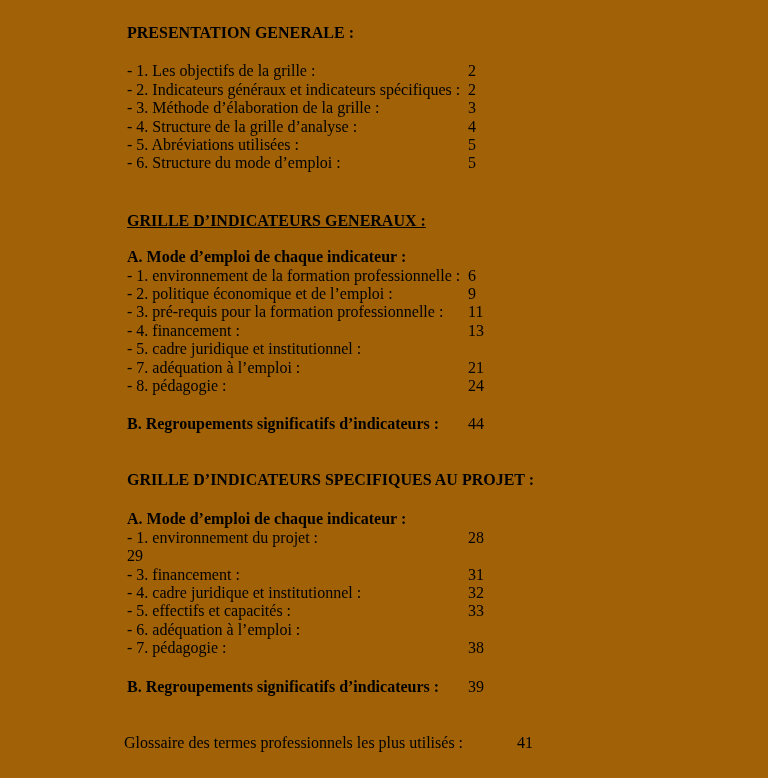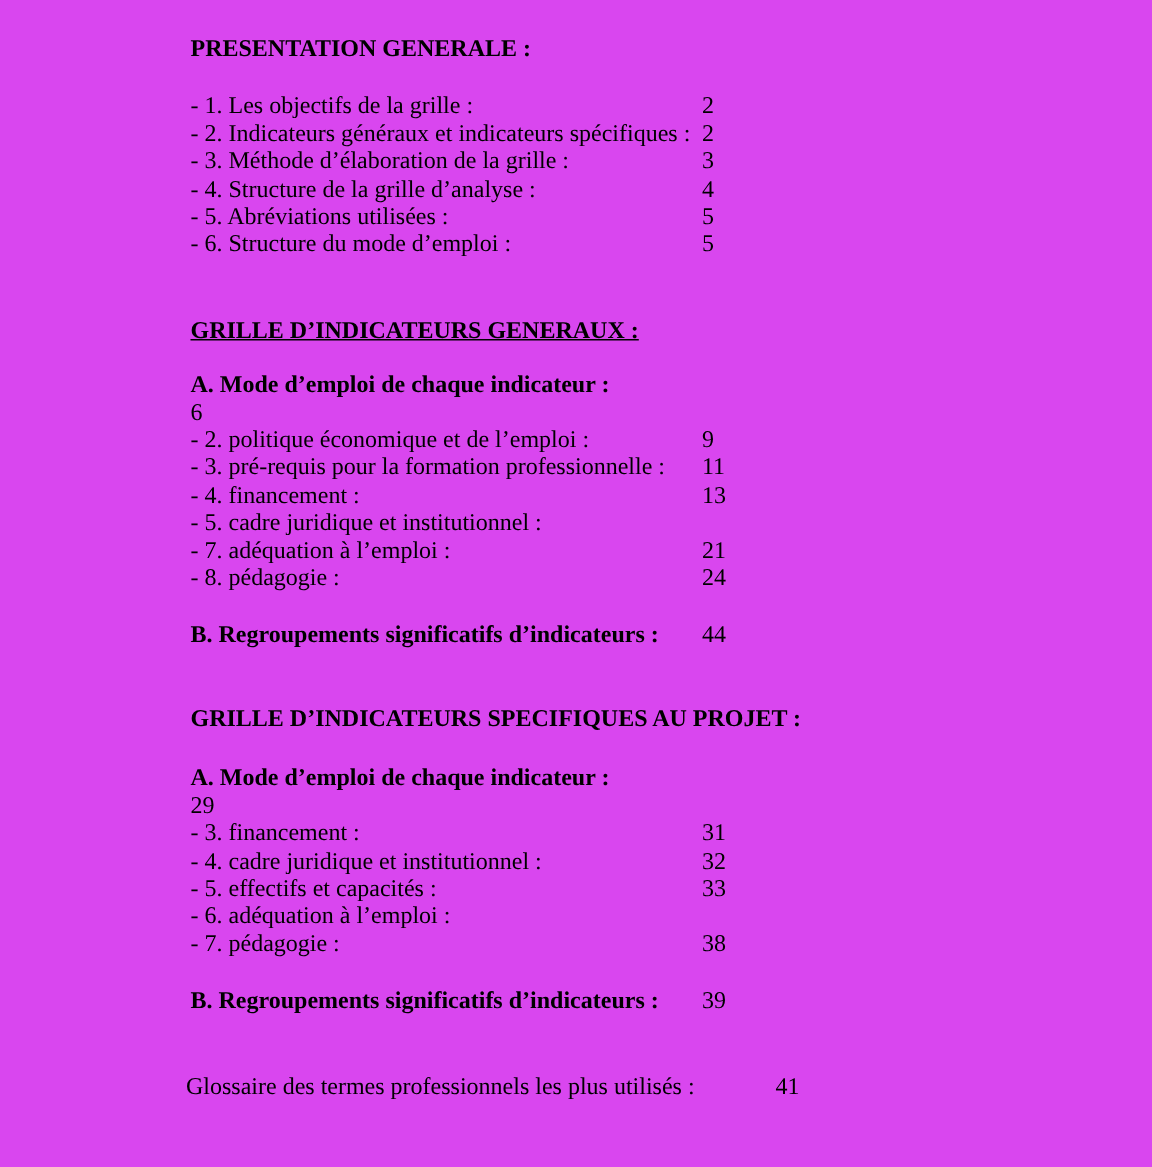--- a/index.html
+++ b/index.html
@@ -4,21 +4,21 @@
 <style>
   html, body {
     margin: 0;
     padding: 0;
     background: #ffffff;
   }
   .page {
     position: relative;
     width: 768px;
     height: 778px;
-    background: #d946ef;
+    background: #a16207;
     color: #000000;
     font-family: "Liberation Serif", "DejaVu Serif", serif;
     font-size: 16px;
     line-height: 18.4px;
     box-sizing: border-box;
     padding: 24px 0 0 127px;
     overflow: hidden;
   }
   .toc-title {
     font-weight: bold;
@@ -88,20 +88,21 @@
       <span class="pagenum">5</span>
     </div>
   </div>
 
   <div class="toc-title gap-title2">GRILLE D’INDICATEURS GENERAUX :</div>
 
   <div class="sub-heading gap-headA2">A. Mode d’emploi de chaque indicateur :</div>
 
   <div>
     <div class="row">
+      <span class="label">- 1. environnement de la formation professionnelle :</span>
       <span class="pagenum">6</span>
     </div>
     <div class="row">
       <span class="label">- 2. politique économique et de l’emploi :</span>
       <span class="pagenum">9</span>
     </div>
     <div class="row">
       <span class="label">- 3. pré-requis pour la formation professionnelle :</span>
       <span class="pagenum">11</span>
     </div>
@@ -126,20 +127,24 @@
     <span class="label">B. Regroupements significatifs d’indicateurs :</span>
     <span class="pagenum">44</span>
   </div>
 
   <div class="toc-title gap-title3">GRILLE D’INDICATEURS SPECIFIQUES AU PROJET :</div>
 
   <div class="sub-heading gap-headA3">A. Mode d’emploi de chaque indicateur :</div>
 
   <div>
     <div class="row">
+      <span class="label">- 1. environnement du projet :</span>
+      <span class="pagenum">28</span>
+    </div>
+    <div class="row">
       <span class="pagenum">29</span>
     </div>
     <div class="row">
       <span class="label">- 3. financement :</span>
       <span class="pagenum">31</span>
     </div>
     <div class="row">
       <span class="label">- 4. cadre juridique et institutionnel :</span>
       <span class="pagenum">32</span>
     </div>

